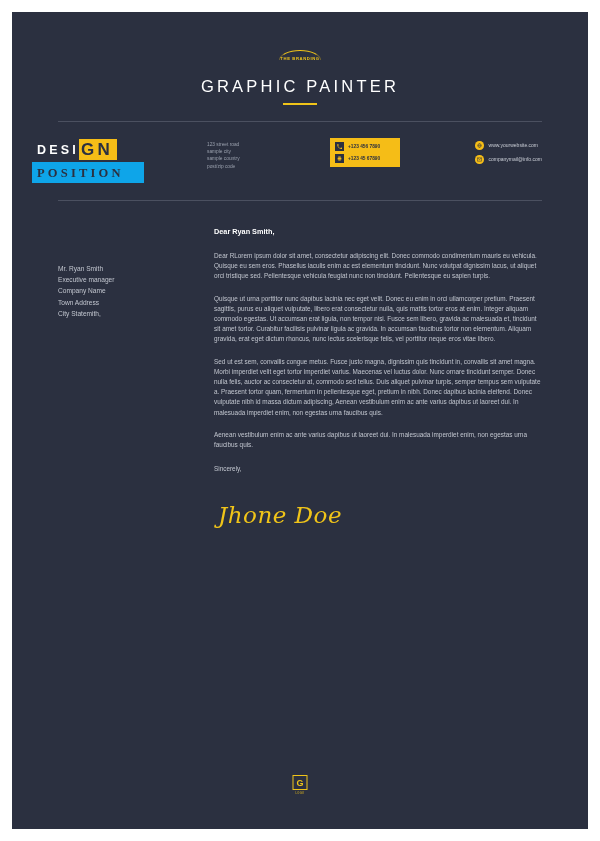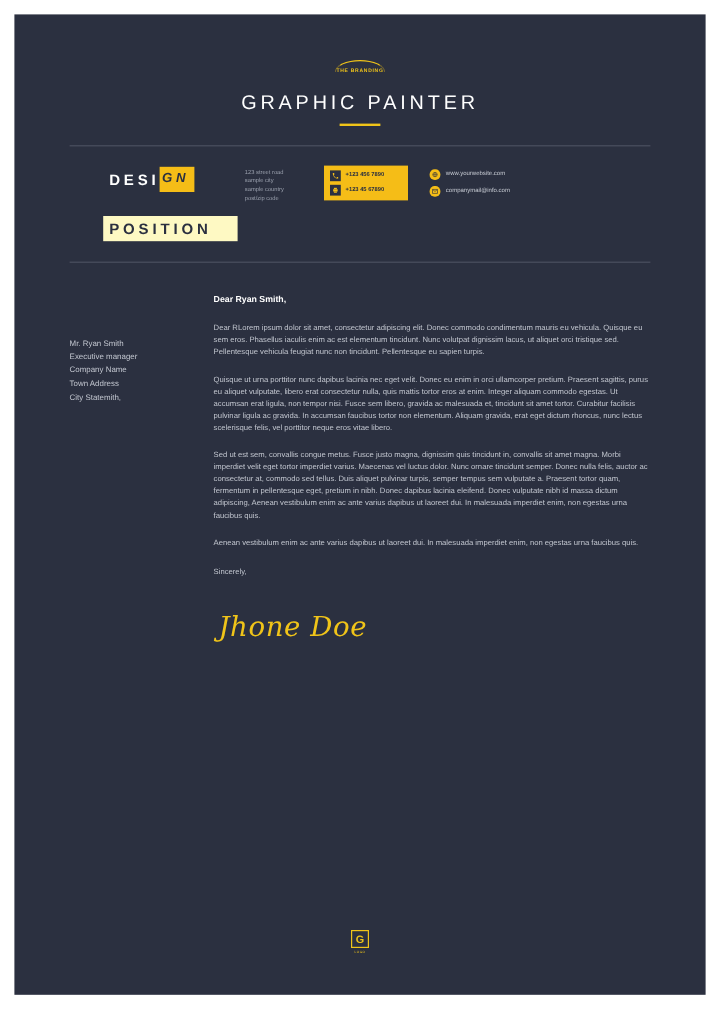--- a/index.html
+++ b/index.html
@@ -70,68 +70,69 @@
   .rule-bottom {
     height: 1px;
     background: #4b5060;
     margin: 17px 46px 0 46px;
   }
 
   
   .infobar {
     display: flex;
     align-items: flex-start;
-    padding: 16px 46px 0 74px;
+    padding: 16px 46px 0 20px;
+    justify-content: space-between;
   }
   .badge-block {
     width: 118px;
     padding-top: 1px;
   }
   .badge-word {
     color: #ffffff;
     font-size: 12.5px;
     letter-spacing: 3.2px;
     font-weight: bold;
     line-height: 20px;
     white-space: nowrap;
   }
   .badge-row2 {
-    background: #fef9c3;
+    background: #0ea5e9;
     width: 112px;
     height: 21px;
-    margin-top: 20px;
-    display: flex;
-    align-items: center;
+    margin-top: 2px;
+    display: flex;
+    align-items: center;
+    font-family: Liberation Serif, serif;
   }
   .badge-row2 .badge-word {
     color: #2b3040;
     padding-left: 5px;
   }
   .badge-row1 {
     display: flex;
     align-items: center;
     height: 21px;
   }
   .badge-row1 .seg-plain {
     color: #ffffff;
     font-size: 12.5px;
     letter-spacing: 3.2px;
     font-weight: bold;
     padding-left: 5px;
   }
   .badge-row1 .seg-hl {
     background: #f5bd17;
     color: #2b3040;
-    font-size: 11px;
+    font-size: 17px;
     letter-spacing: 3.2px;
     font-weight: bold;
     height: 21px;
     line-height: 21px;
     padding: 0 4px 0 2px;
-    font-style: italic;
   }
 
   .address-block {
     color: #9aa0ad;
     font-size: 4.8px;
     line-height: 7.2px;
     width: 62px;
     padding-top: 3px;
   }
   .address-block div {
@@ -187,20 +188,21 @@
     display: flex;
     align-items: center;
     justify-content: center;
     flex: none;
   }
 
   
   .body-wrap {
     display: flex;
     padding: 26px 46px 0 46px;
+    gap: 36px;
   }
   .recipient {
     width: 112px;
     color: #c2c6cf;
     font-size: 6.6px;
     line-height: 11.2px;
     padding-top: 36px;
     flex: none;
   }
   .letter {

